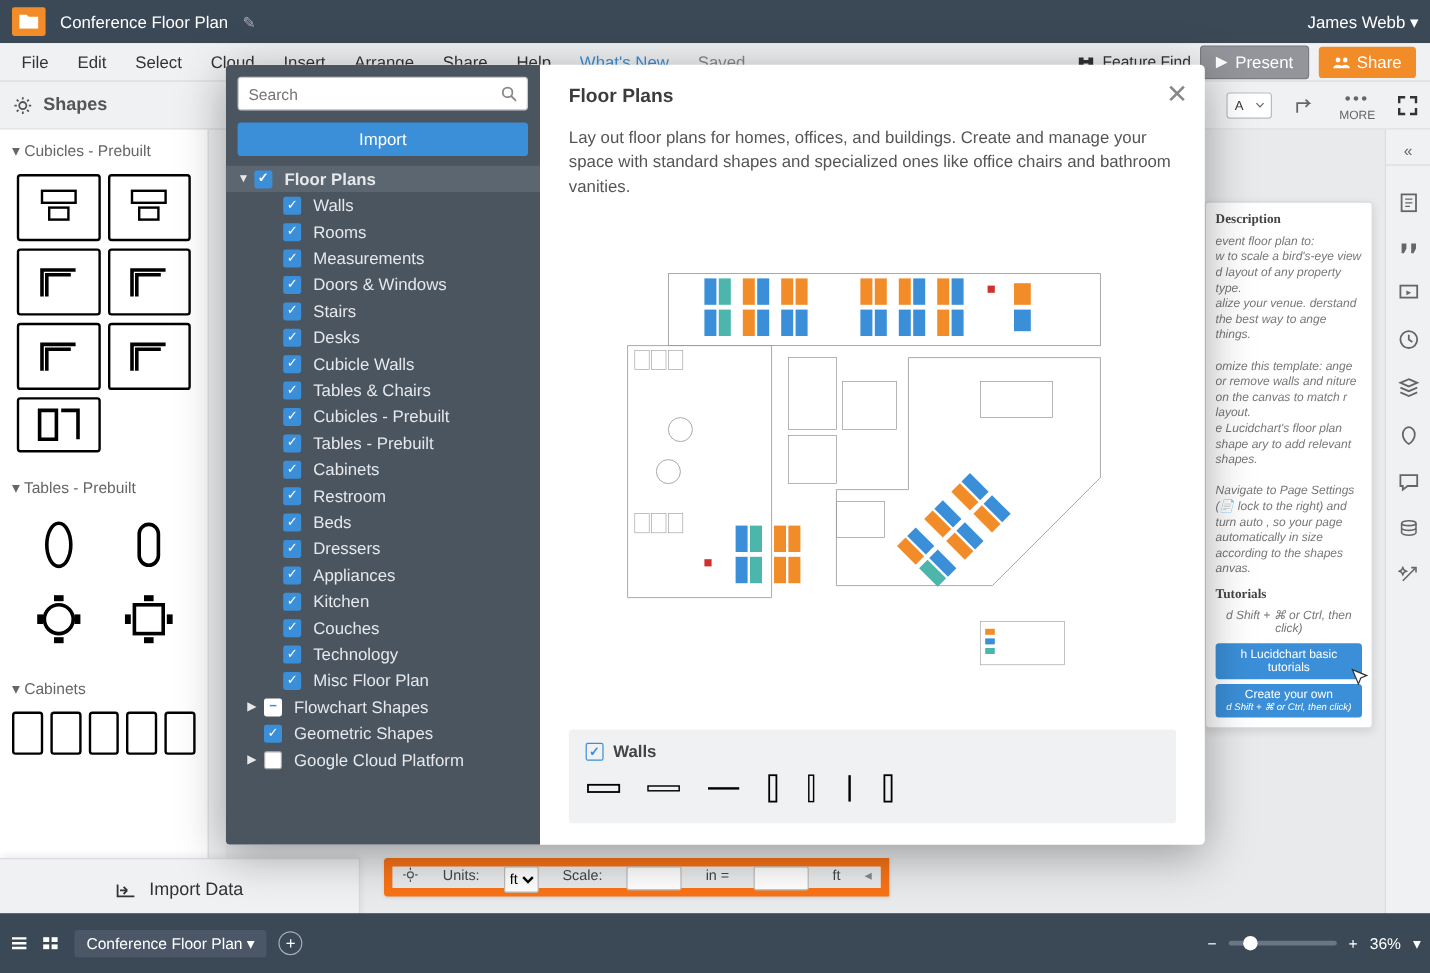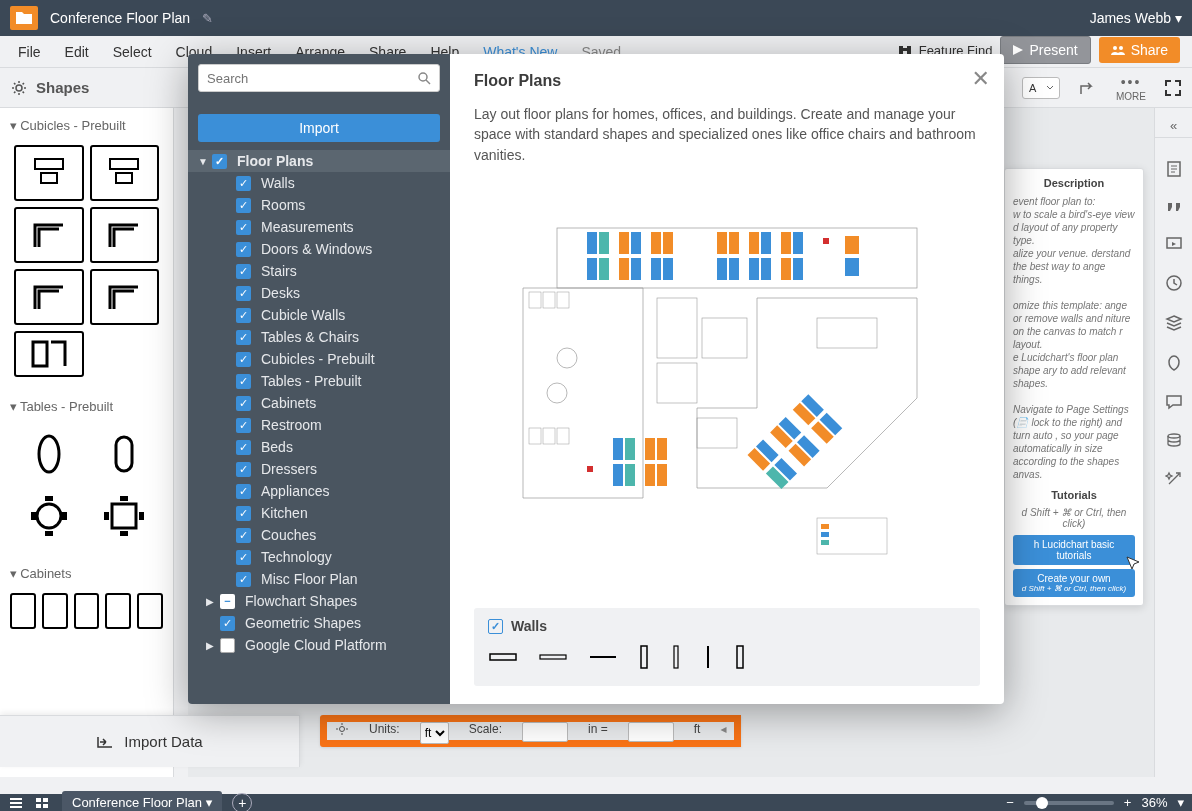--- a/index.html
+++ b/index.html
@@ -6,21 +6,21 @@
 body { font-family: -apple-system, BlinkMacSystemFont, "Segoe UI", sans-serif; font-size: 13px; background: #f0f1f3; width: 1192px; height: 811px; overflow: hidden; position: relative; color: #333; }
 
 
 .titlebar { height: 36px; background: #3b4856; display: flex; align-items: center; padding: 0 10px; color: #fff; }
 .titlebar .folder-icon { width: 28px; height: 24px; background: #f28c28; border-radius: 2px; display:flex; align-items:center; justify-content:center; margin-right:12px;}
 .titlebar .title { font-size: 14px; }
 .titlebar .edit-icon { margin-left: 12px; color: #aab; cursor:pointer;}
 .titlebar .user { margin-left: auto; font-size: 14px; }
 
 
-.menubar { height: 32px; background: #f0f1f3; display: flex; align-items: flex-start; padding: 0 6px; border-bottom: 1px solid #d9dbde; position:relative;}
+.menubar { height: 32px; background: #f0f1f3; display: flex; align-items: center; padding: 0 6px; border-bottom: 1px solid #d9dbde; position:relative;}
 .menubar .mitem { padding: 0 12px; height:100%; display:flex; align-items:center; cursor:pointer; font-size:14px; color:#333;}
 .menubar .mitem.whatsnew { color:#3b8fd8; }
 .menubar .mitem.saved { color:#888;}
 .menubar .right { margin-left:auto; display:flex; align-items:center; gap:8px; padding-right:6px;}
 .menubar .feature-find { display:flex; align-items:center; gap:6px; color:#333; cursor:pointer;}
 .btn { border-radius:3px; padding:5px 12px; font-size:14px; cursor:pointer; display:inline-flex; align-items:center; gap:6px;}
 .btn-present { background:#93959a; color:#fff; border:1px solid #7a7d82;}
 .btn-share { background:#f28c28; color:#fff; border:none;}
 
 
@@ -41,42 +41,42 @@
 .import-data { position:absolute; left:0; bottom:44px; width:300px; height:52px; background:#f0f1f3; border-top:1px solid #d9dbde; border-right:1px solid #d9dbde; display:flex; align-items:center; justify-content:center; gap:10px; font-size:15px; color:#333; box-shadow:0 -2px 6px rgba(0,0,0,0.08);}
 
 
 .canvas-bg { position:absolute; left:188px; right:38px; top:108px; bottom:34px; background:#e8eaec; }
 
 
 .rightrail { position:absolute; right:0; top:108px; bottom:34px; width:38px; background:#f0f1f3; border-left:1px solid #d9dbde; display:flex; flex-direction:column; align-items:center; padding-top:6px; gap:22px; color:#666;}
 .rightrail .collapse { height:24px; display:flex; align-items:center; justify-content:center; width:100%; border-bottom:1px solid #d9dbde;}
 
 
-.bottombar { position:absolute; left:0; right:0; bottom:0; height:17px; background:#3b4856; display:flex; align-items:center; padding:0 8px; color:#fff;}
+.bottombar { position:absolute; left:0; right:0; bottom:0; height:50px; background:#3b4856; display:flex; align-items:center; padding:0 8px; color:#fff;}
 .bottombar .pagebox { background:#4b5766; border-radius:3px; padding:4px 10px; margin-left:12px; font-size:13px;}
 .bottombar .addpage { margin-left:10px; width:20px; height:20px; border:1.5px solid #aab; border-radius:50%; display:flex; align-items:center; justify-content:center; font-size:14px;}
 .bottombar .zoom { margin-left:auto; display:flex; align-items:center; gap:10px; font-size:13px;}
 .bottombar .zoom .slider { width:90px; height:4px; background:#6a7684; border-radius:2px; position:relative;}
 .bottombar .zoom .slider::after { content:''; position:absolute; left:12px; top:-4px; width:12px; height:12px; background:#fff; border-radius:50%;}
 
 
 .unitsbar { position:absolute; left:320px; bottom:64px; height:32px; background:#e8eaec; border:7px solid #f97316; border-radius:3px 0 0 3px; display:flex; padding:0 8px; gap:20px; font-size:12px; color:#444; box-shadow:0 1px 3px rgba(0,0,0,0.1);}
 .unitsbar input { width:46px; height:20px; border:1px solid #bbb; border-radius:2px; padding:0 4px; font-size:12px;}
 .unitsbar select { height:22px; border:1px solid #bbb; border-radius:2px; font-size:12px; background:#fff;}
 
 
 .desc-panel { position:absolute; right:48px; top:168px; width:140px; background:#fff; border:1px solid #d9dbde; border-radius:3px; box-shadow:0 2px 8px rgba(0,0,0,0.12); padding:8px; font-size:10px; color:#777;}
-.desc-panel h4 { font-size:11px; color:#444; text-align:center; margin-bottom:6px; font-weight:600;}
+.desc-panel h4 { font-size:11px; color:#444; text-align:left; margin-bottom:6px; font-weight:600;font-family:Liberation Serif, serif;}
 .desc-panel .tut-btn { background:#3b8fd8; color:#fff; border-radius:3px; padding:4px; text-align:center; font-size:10px; margin-top:6px; position:relative;}
 .desc-panel .tut-btn2 { background:#3b8fd8; color:#fff; border-radius:3px; padding:4px; text-align:center; font-size:10px; margin-top:4px;}
 .modal { position:absolute; left:188px; top:54px; width:816px; height:650px; background:#fff; border-radius:4px; box-shadow:0 8px 40px rgba(0,0,0,0.35); display:flex; overflow:hidden;}
 .modal .treepane { width:262px; background:#4a5560; color:#e6e8eb; display:flex; flex-direction:column; }
 .modal .treepane .search { margin:10px; height:28px; border:1px solid #ccc; border-radius:3px; background:#fff; display:flex; align-items:center; padding:0 8px; color:#999;}
 .modal .treepane .search input { border:none; outline:none; flex:1; font-size:13px;}
-.modal .treepane .import-btn { margin:12px 10px 8px; background:#3b8fd8; color:#fff; text-align:center; padding:6px 0; border-radius:3px; font-size:14px; cursor:pointer;}
+.modal .treepane .import-btn { margin:0 10px 8px; background:#3b8fd8; color:#fff; text-align:center; padding:6px 0; border-radius:3px; font-size:14px; cursor:pointer;}
 .modal .treelist { flex:1; overflow-y:auto; position:relative;}
 .modal .treelist::-webkit-scrollbar { width:8px;}
 .modal .treelist::-webkit-scrollbar-thumb { background:#6a7684; border-radius:4px;}
 .tree-row { display:flex; align-items:center; padding:3px 8px 3px 18px; cursor:pointer; font-size:14px;}
 .tree-row.top { background:#5b6670; font-weight:600; padding-left:10px;}
 .tree-row.child { padding-left:48px;}
 .tree-row .caret { width:10px; margin-right:4px; font-size:10px;}
 .tree-row .cb { width:15px; height:15px; border-radius:2px; margin-right:10px; display:inline-flex; align-items:center; justify-content:center; font-size:11px; line-height:1; flex-shrink:0;}
 .tree-row .cb.checked { background:#3b8fd8; color:#fff;}
 .tree-row .cb.partial { background:#fff; color:#3b8fd8; font-weight:bold;}

